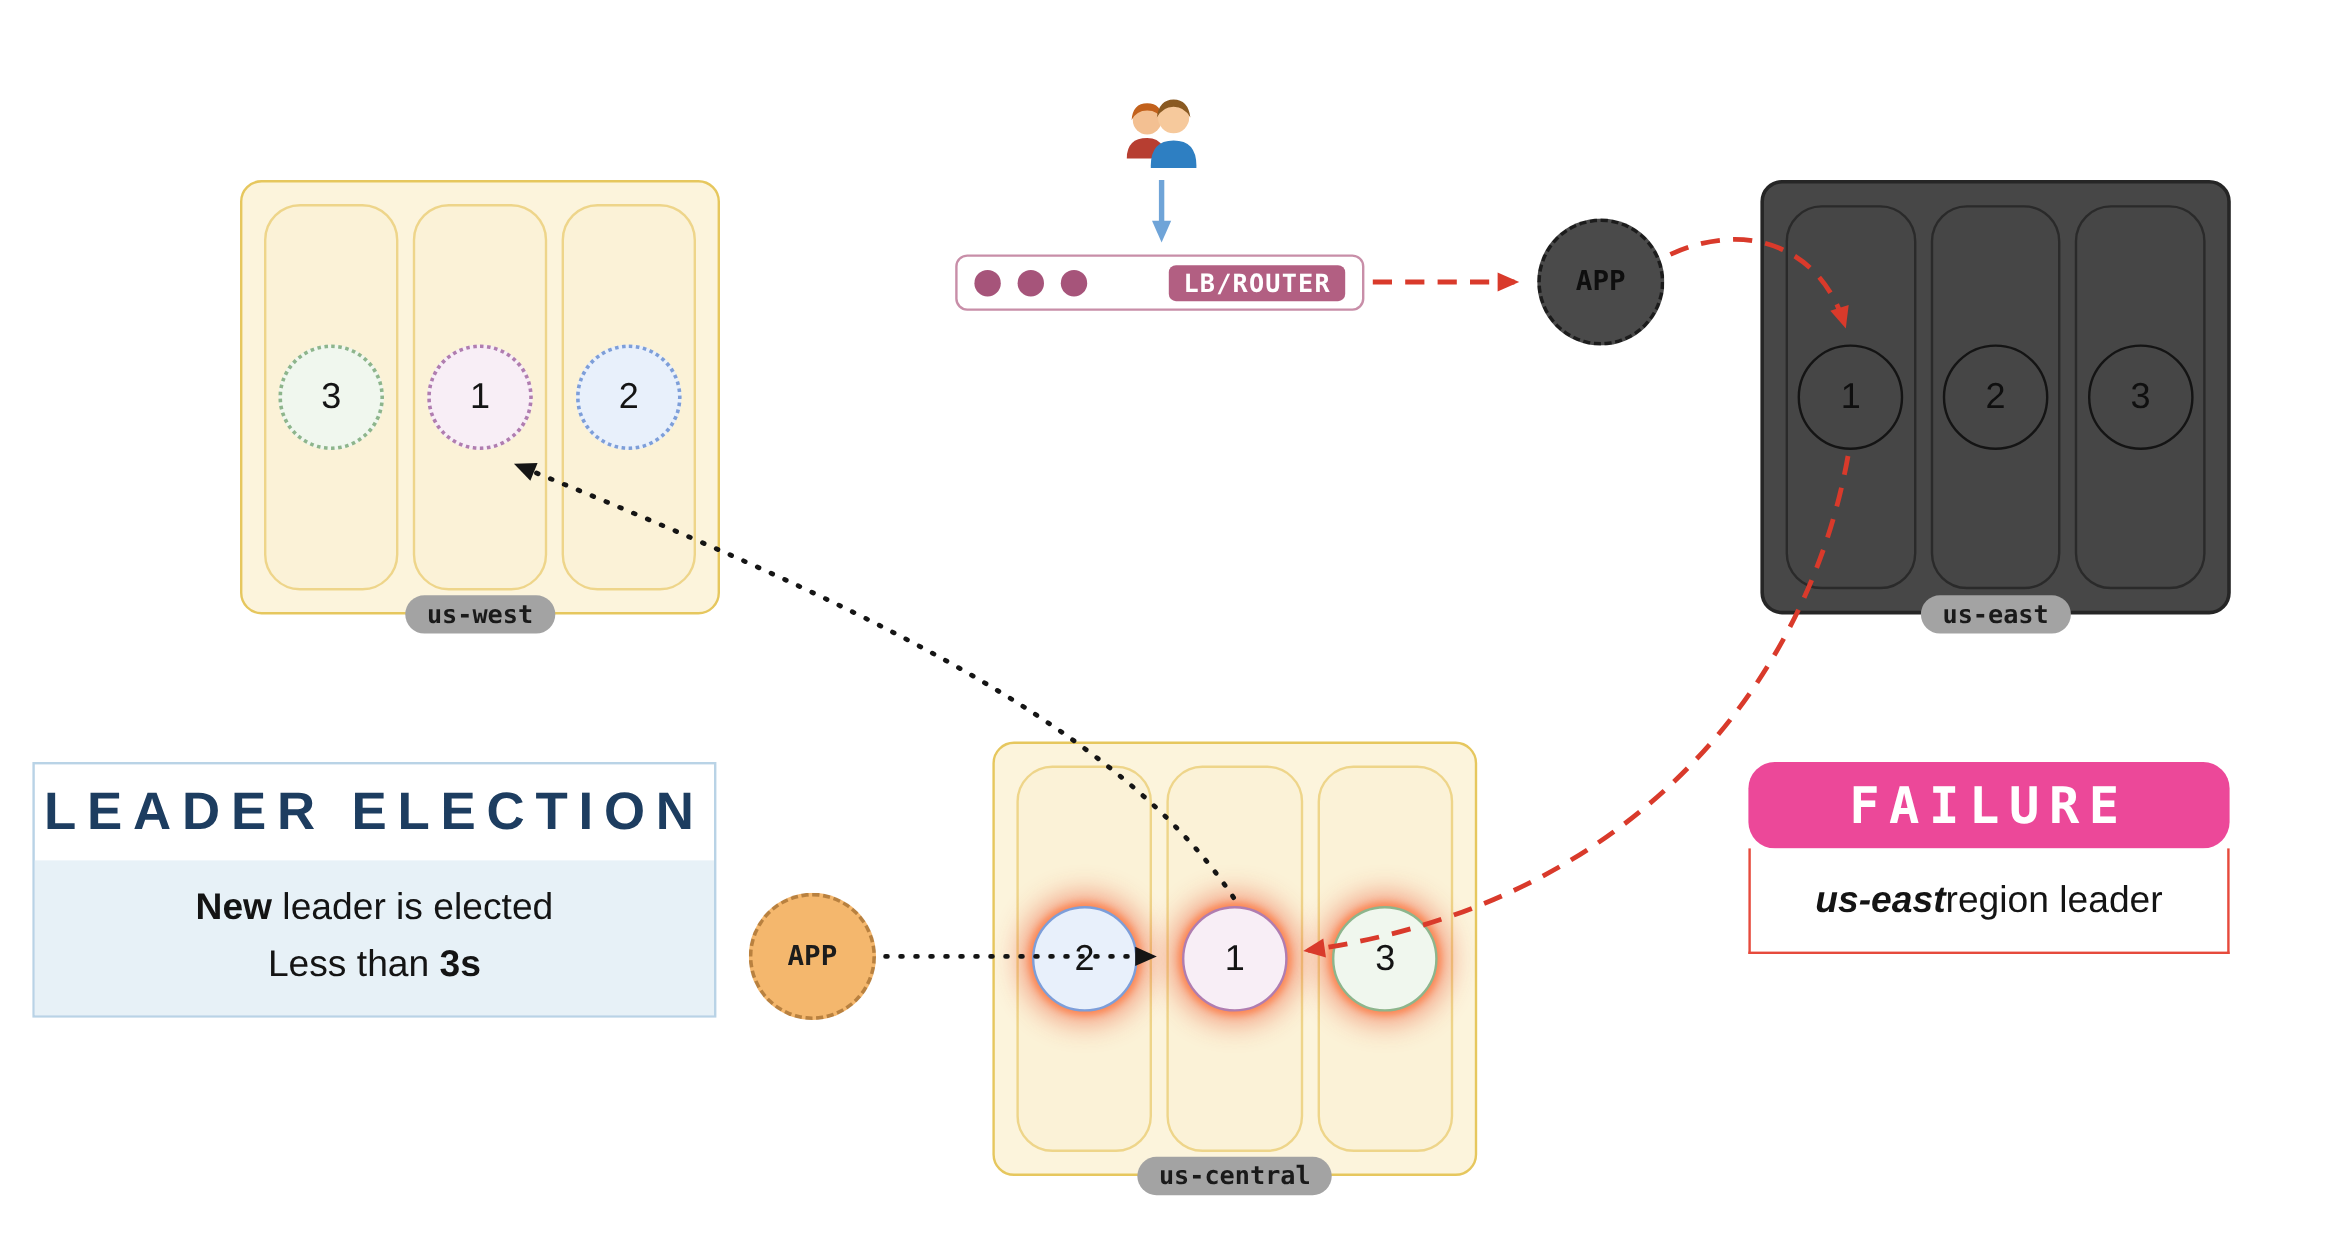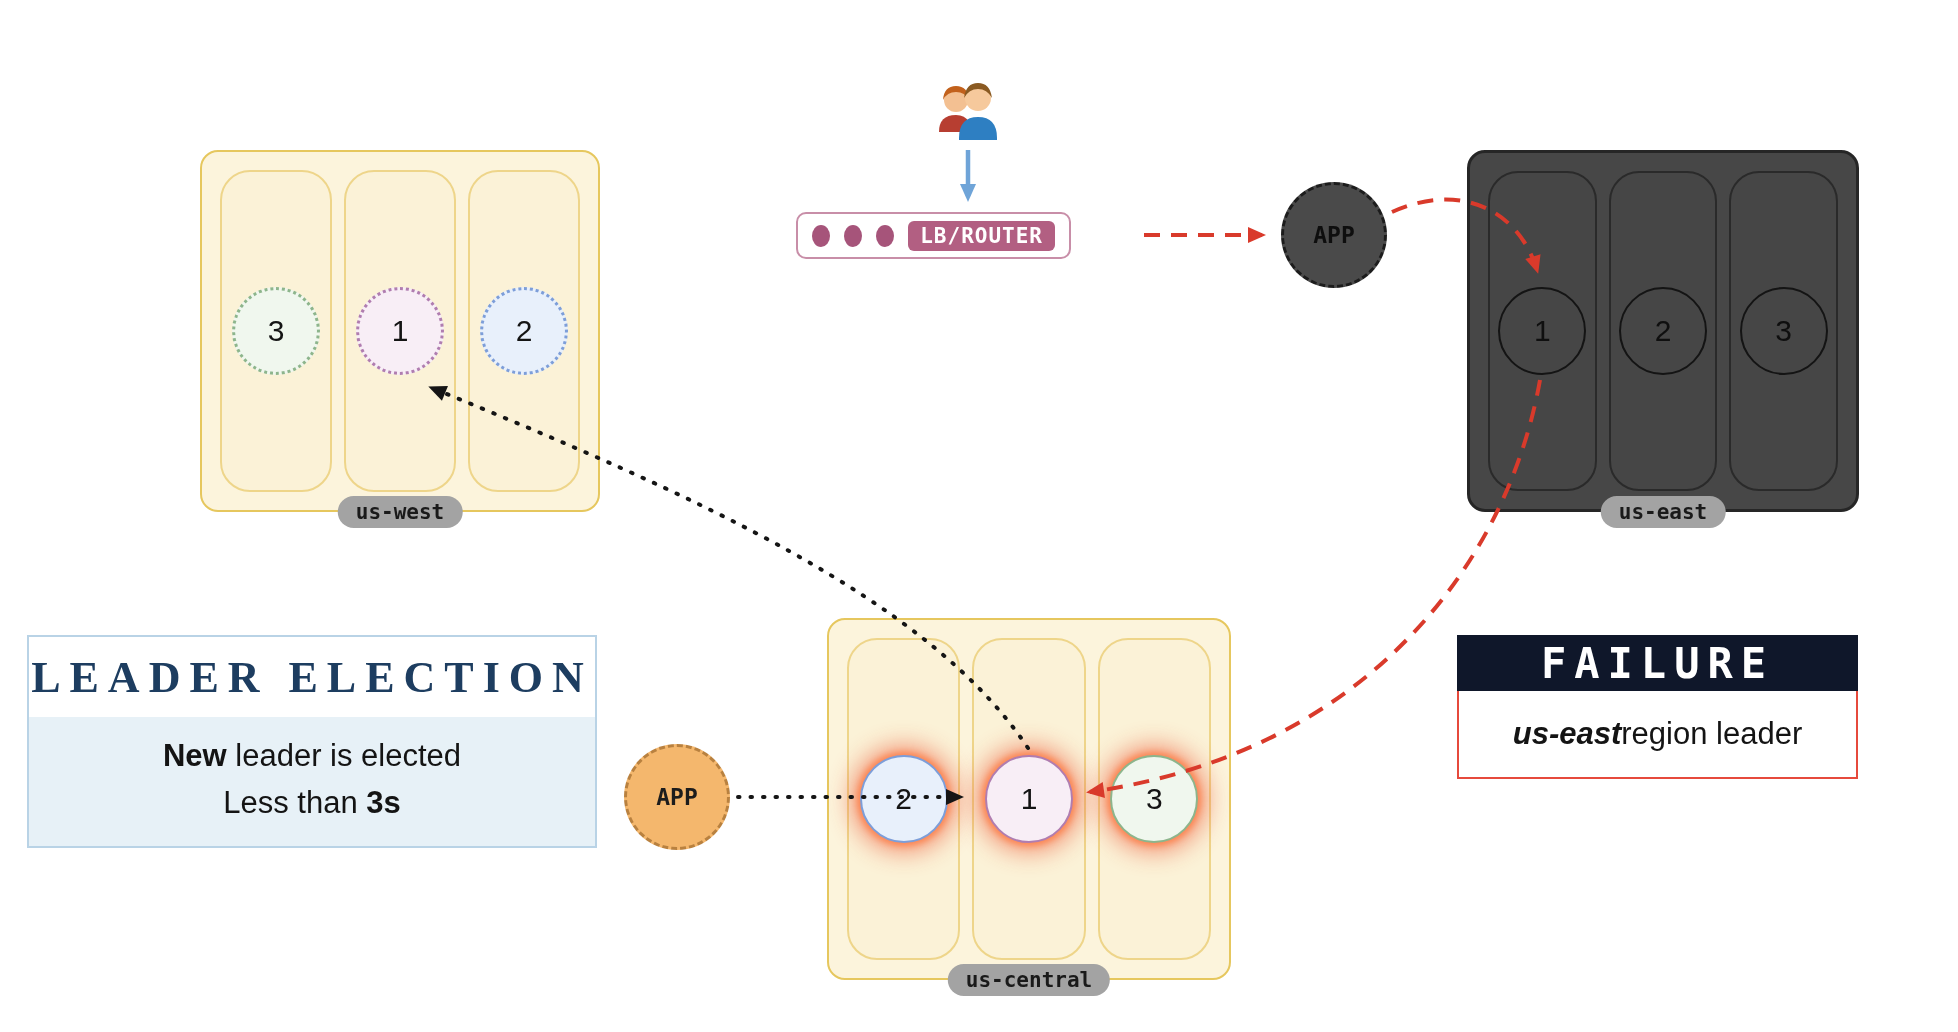--- a/index.html
+++ b/index.html
@@ -22,48 +22,48 @@
   .node.purple { background:#f8eef6; border-color:#b07db0; }
   .node.blue   { background:#e8f0fb; border-color:#7d9ed9; }
   .node.glow   { box-shadow:0 0 6px 3px rgba(255,120,60,0.75), 0 0 22px 11px rgba(235,62,32,0.45); }
   .dark .node  { background:transparent; border:2.5px solid #141414; color:#0f0f0f; }
 
   .pill { position:absolute; transform:translateX(-50%); background:#a3a3a3; border-radius:16px;
           padding:4px 18px; font-family:"DejaVu Sans Mono","Liberation Mono",monospace; font-weight:bold;
           font-size:21px; color:#1a1a1a; white-space:nowrap; }
 
   
-  .lb { position:absolute; left:796px; top:212px; width:275px; height:47px; background:#ffffff;
+  .lb { position:absolute; left:796px; top:212px; width:341px; height:47px; background:#ffffff;
         border:2.5px solid #c88ea8; border-radius:10px; display:flex; align-items:center; gap:14px; padding:0 14px; }
   .lb .dot { width:22px; height:22px; border-radius:50%; background:#a6547a; }
   .lb .badge { margin-left:auto; background:#b25f82; color:#ffffff; border-radius:6px; padding:3px 12px;
                font-family:"DejaVu Sans Mono","Liberation Mono",monospace; font-weight:bold; font-size:21px;
                letter-spacing:1px; }
 
   
   .app { position:absolute; width:106px; height:106px; border-radius:50%; display:flex; align-items:center;
          justify-content:center; font-family:"DejaVu Sans Mono","Liberation Mono",monospace; font-weight:bold;
          font-size:23px; }
   .app.dark   { left:1281px; top:182px; background:#4a4a4a; border:3px dashed #1c1c1c; color:#0e0e0e; }
   .app.orange { left:624px;  top:744px; background:#f4b76d; border:3px dashed #b9813f; color:#1c1c1c; }
 
   
   .panel-le { position:absolute; left:27px; top:635px; width:570px; border:2px solid #b9d3e6; background:#ffffff; }
   .panel-le .t { height:80px; display:flex; align-items:center; justify-content:center;
-                 font-family:Liberation Serif, serif; font-weight:bold; font-size:44px;
+                 font-family:Liberation Sans, sans-serif; font-weight:bold; font-size:44px;
                  color:#1d3d60; letter-spacing:9px; }
   .panel-le .b { background:#e7f1f7; padding:16px 8px 20px; text-align:center; font-size:31px; color:#141414;
                  line-height:1.5; }
   .bold { font-weight:bold;margin-top:21px; }
   .boldital { font-weight:bold; font-style:italic; }
 
   .panel-fail { position:absolute; left:1457px; top:635px; width:401px; }
-  .panel-fail .t { background:#0f172a; height:56px; display:flex; align-items:center; justify-content:center;
+  .panel-fail .t { background:#ec4899; height:72px; display:flex; align-items:center; justify-content:center;
                    font-family:"DejaVu Sans Mono","Liberation Mono",monospace; font-weight:bold; font-size:42px;
-                   color:#ffffff; letter-spacing:8px; }
+                   color:#ffffff; letter-spacing:8px;border-radius:22px; }
   .panel-fail .b { background:#ffffff; border:2px solid #e64a3c; border-top:none; height:88px; display:flex;
                    align-items:center; justify-content:center; font-size:31px; color:#141414; }
 
   .users { position:absolute; left:930px; top:78px; }
   .arrows { position:absolute; left:0; top:0; width:1958px; height:1032px; pointer-events:none; z-index:5; }
 </style>
 </head>
 <body>
 
 <div class="canvas">

